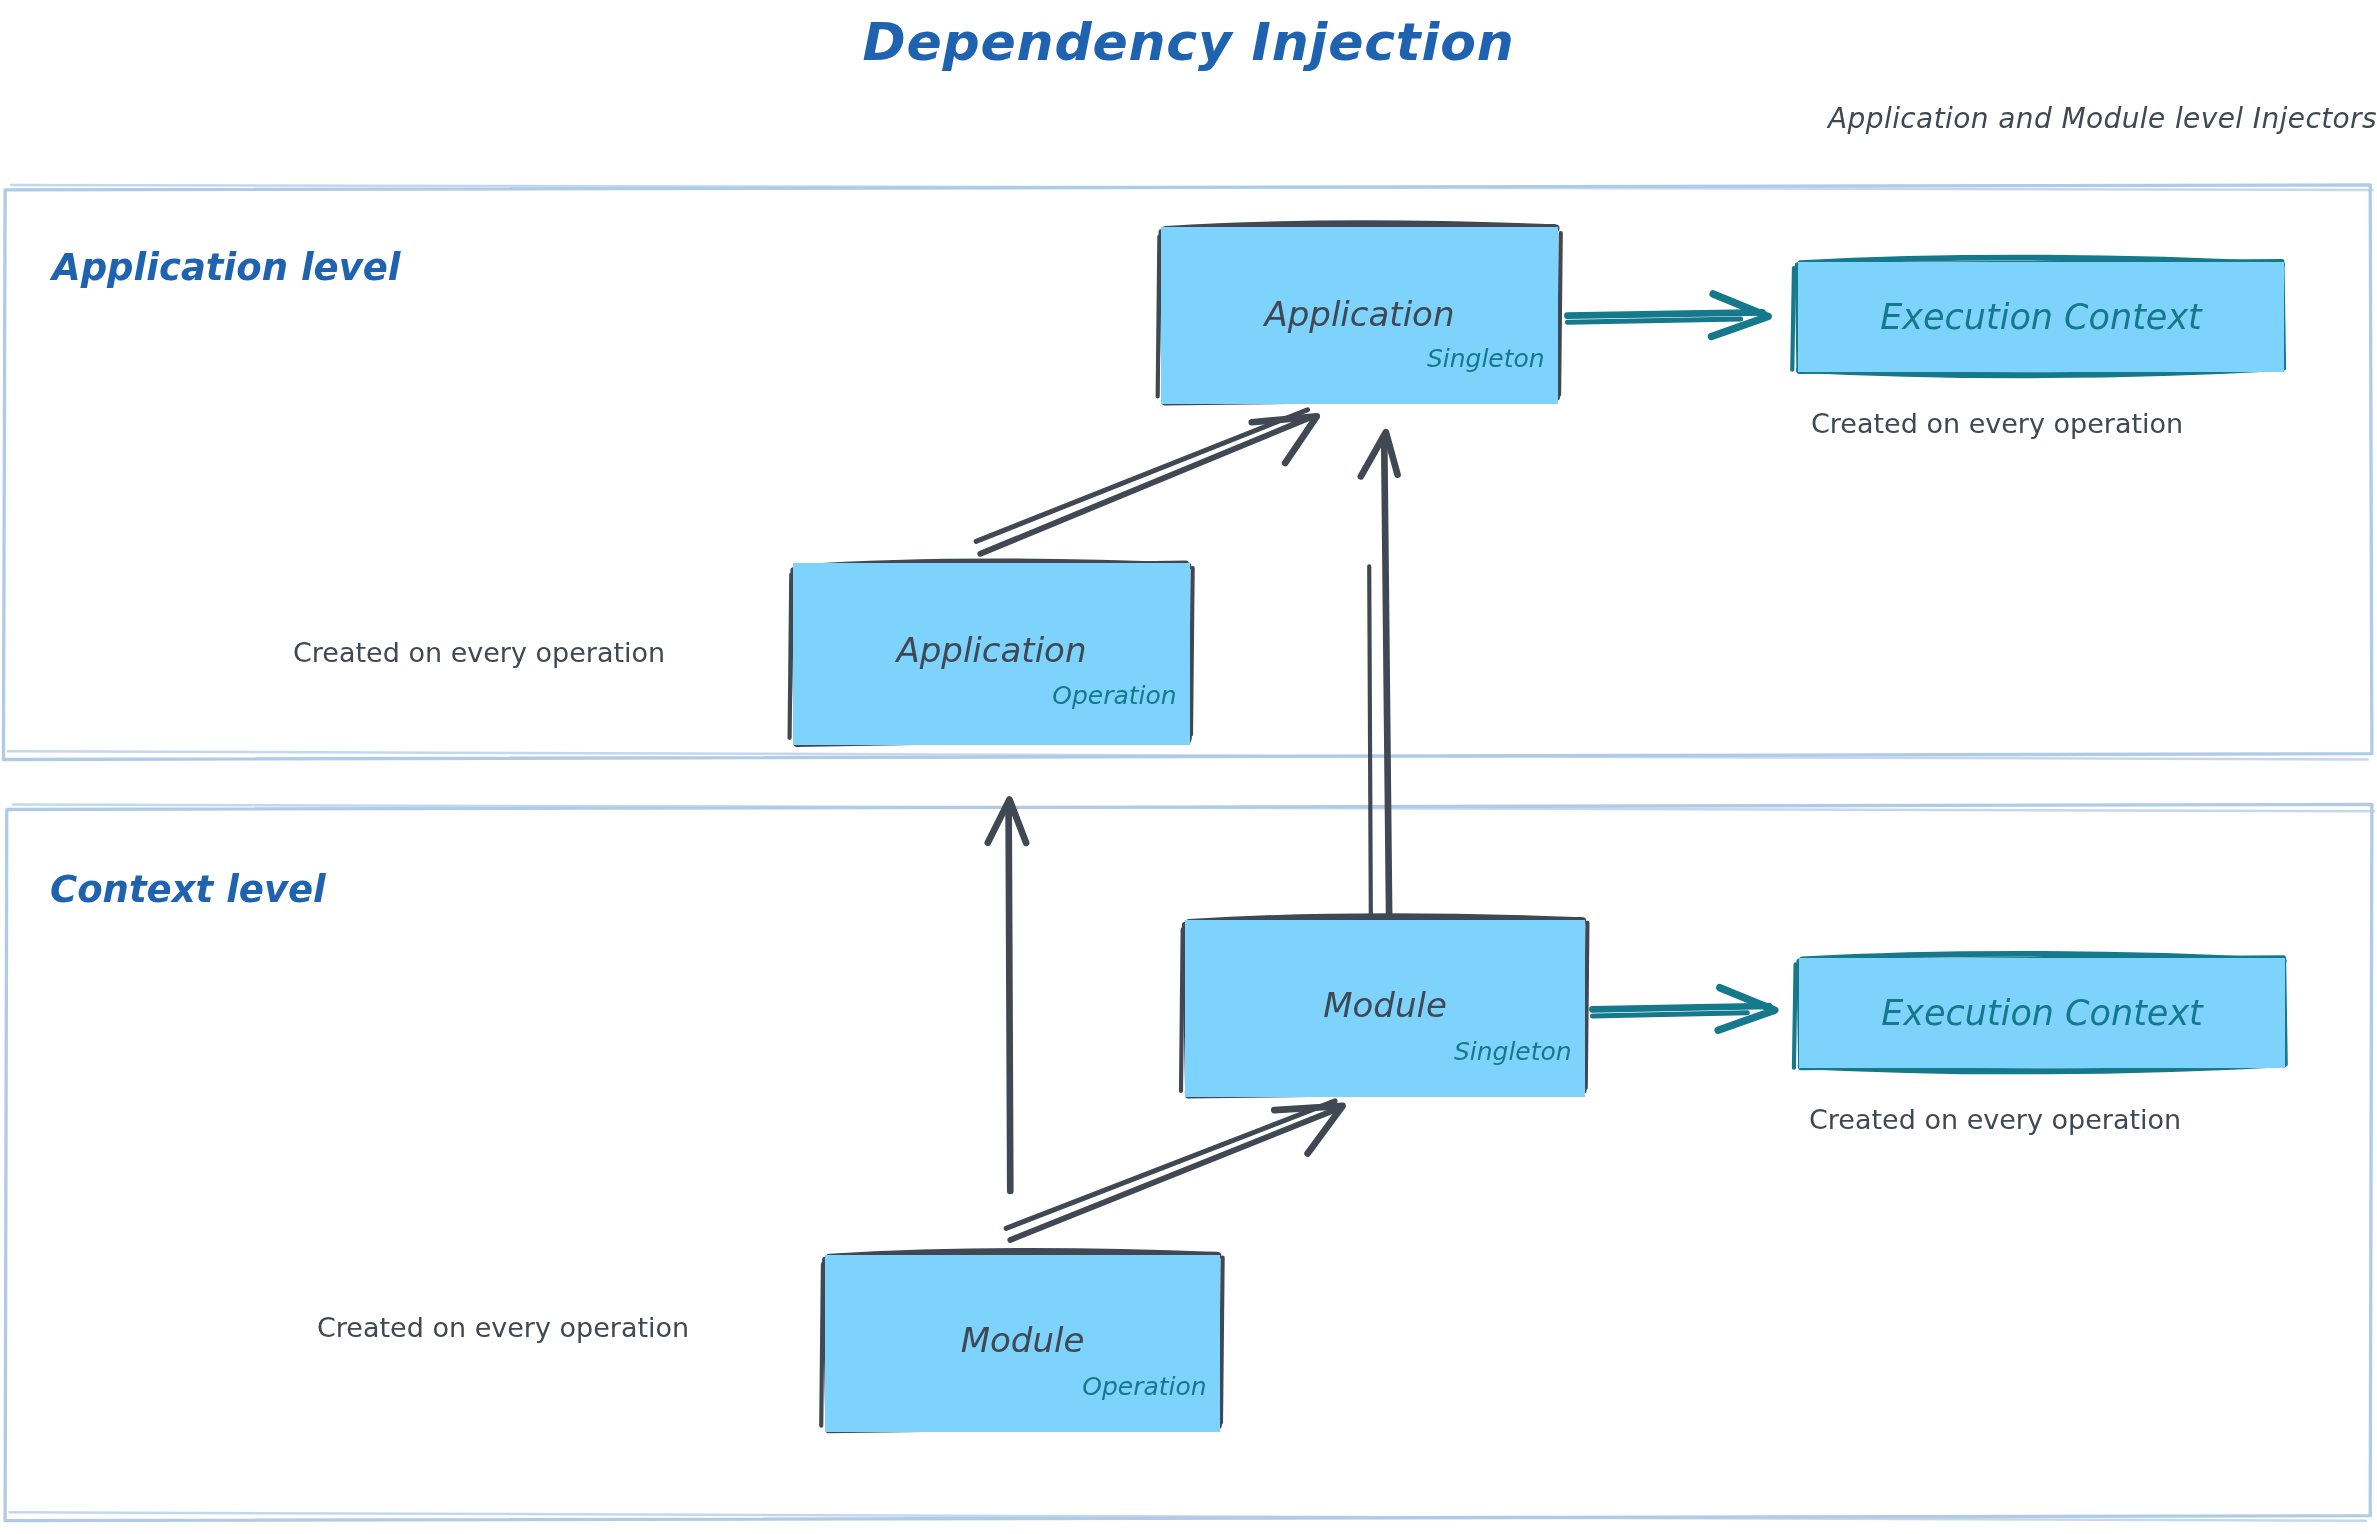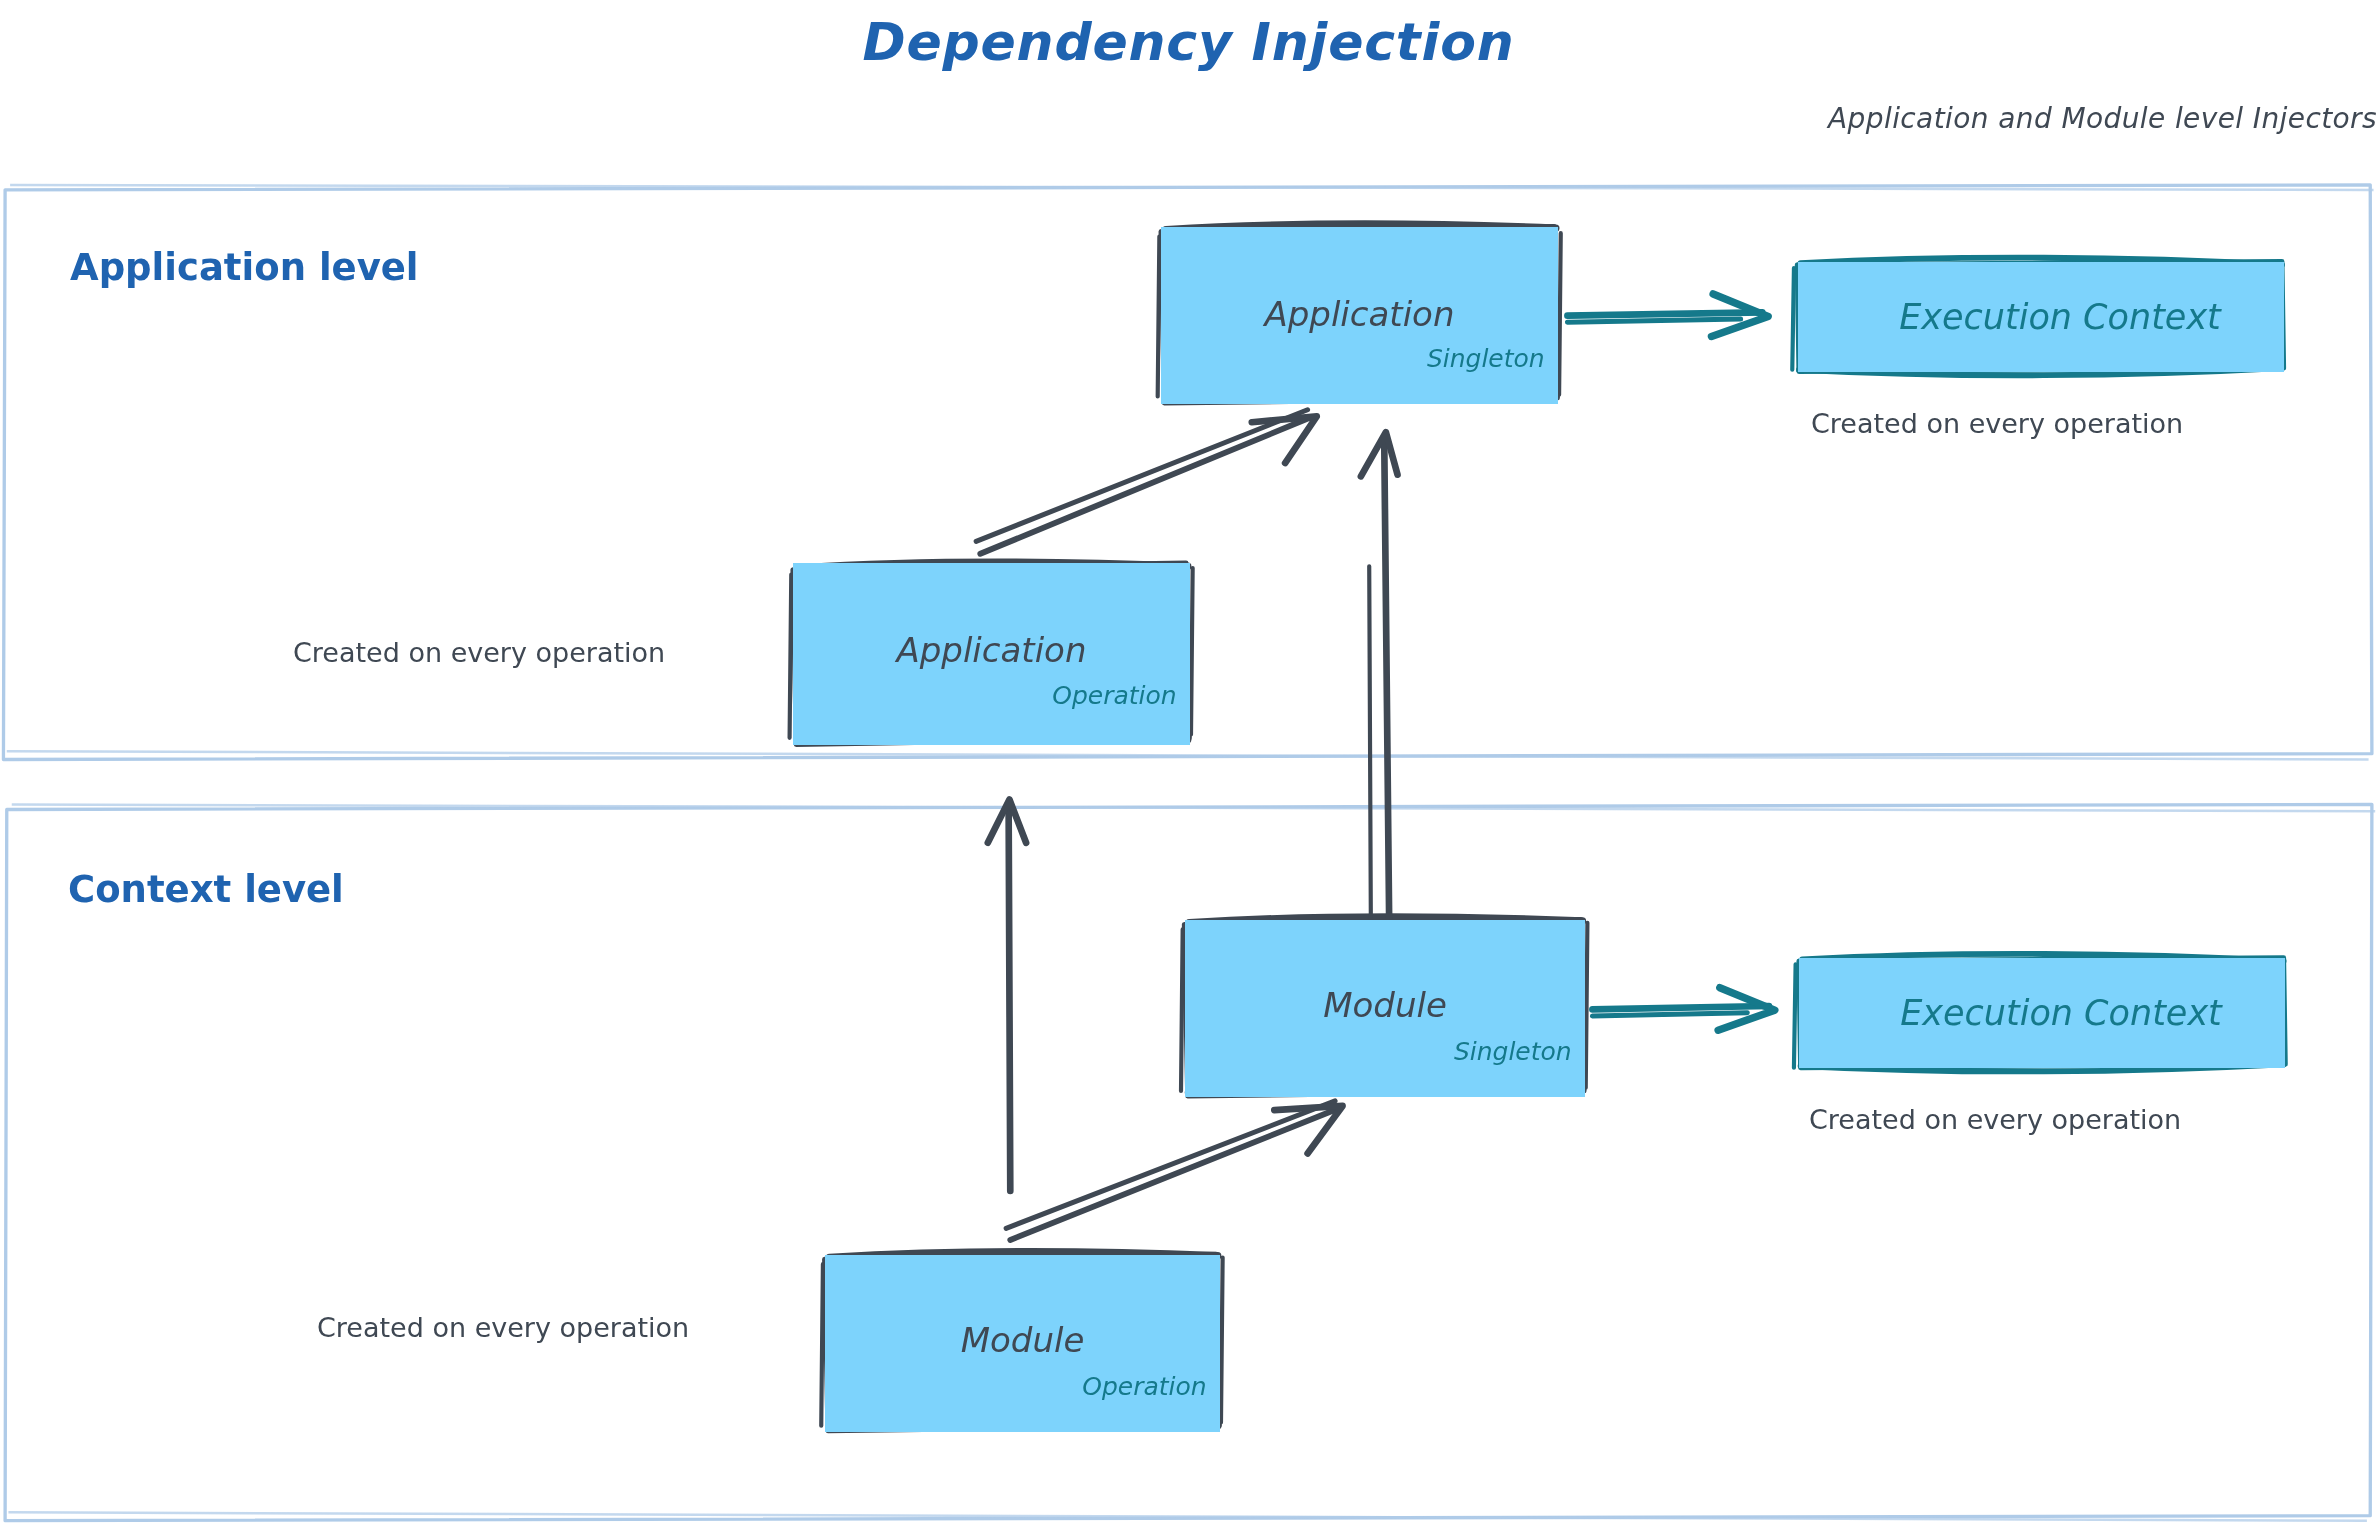--- a/index.html
+++ b/index.html
@@ -45,23 +45,23 @@
     letter-spacing: 0.4px;
     color: #3F4853;
     font-style: italic;
     white-space: nowrap;
   }
   .lane-title {
     position: absolute;
     font-family: "DejaVu Sans", sans-serif;
     font-size: 37px;
     font-weight: 700;
+    font-style: italic;
     color: #1F63B0;
     white-space: nowrap;
-    margin-left: 18px;
   }
   
   .node {
     position: absolute;
     background: #7dd3fc;
   }
   .node .node-title {
     position: absolute;
     left: 0;
     width: 100%;
@@ -89,21 +89,20 @@
     width: 100%;
     top: 50%;
     transform: translateY(-50%);
     text-align: center;
     font-family: "DejaVu Sans", sans-serif;
     font-size: 35px;
     font-style: italic;
     font-weight: 400;
     color: #15798B;
     white-space: nowrap;
-    padding-left: 19px;
   }
   .caption {
     position: absolute;
     font-family: "DejaVu Sans", sans-serif;
     font-size: 27px;
     font-weight: 400;
     color: #3F4853;
     white-space: nowrap;
   }
   svg.overlay {

